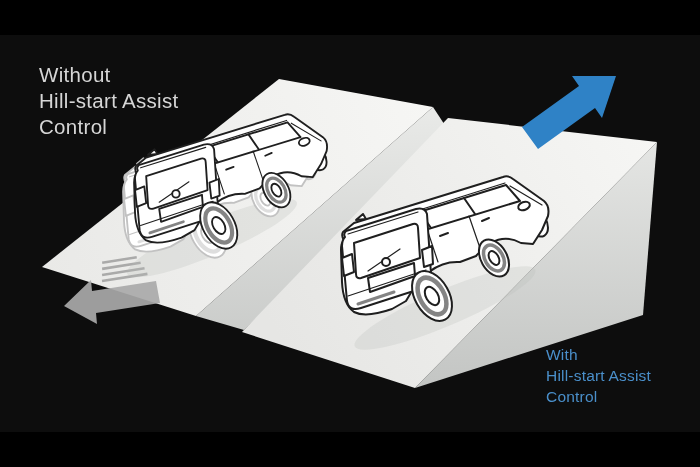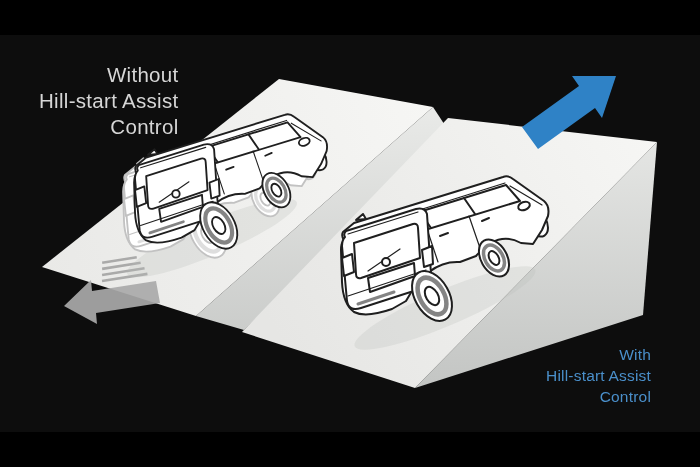--- a/index.html
+++ b/index.html
@@ -10,21 +10,21 @@
   }
   .inner{
     position:absolute;left:0;top:35px;width:700px;height:397px;
     background:var(--stage,#0d0d0d);
   }
   .letterbox{position:absolute;left:0;width:700px;background:var(--background,#000);z-index:5;}
   .letterbox.top{top:0;height:35px;}
   .letterbox.bottom{top:432px;height:35px;}
   svg.scene{position:absolute;left:0;top:0;z-index:2;}
   .caption{position:absolute;z-index:4;white-space:nowrap;}
-  .caption span{display:block;text-align:right;}
+  .caption span{display:block;}
   .caption-left{
     left:39px;top:62px;
     color:var(--label-gray,#d9d9d9);
     font-size:20.5px;line-height:26px;letter-spacing:.3px;
   }
   .caption-right{
     left:546px;top:344px;
     color:var(--accent-blue,#4a8fca);
     font-size:15.5px;line-height:21px;letter-spacing:.2px;
   }

